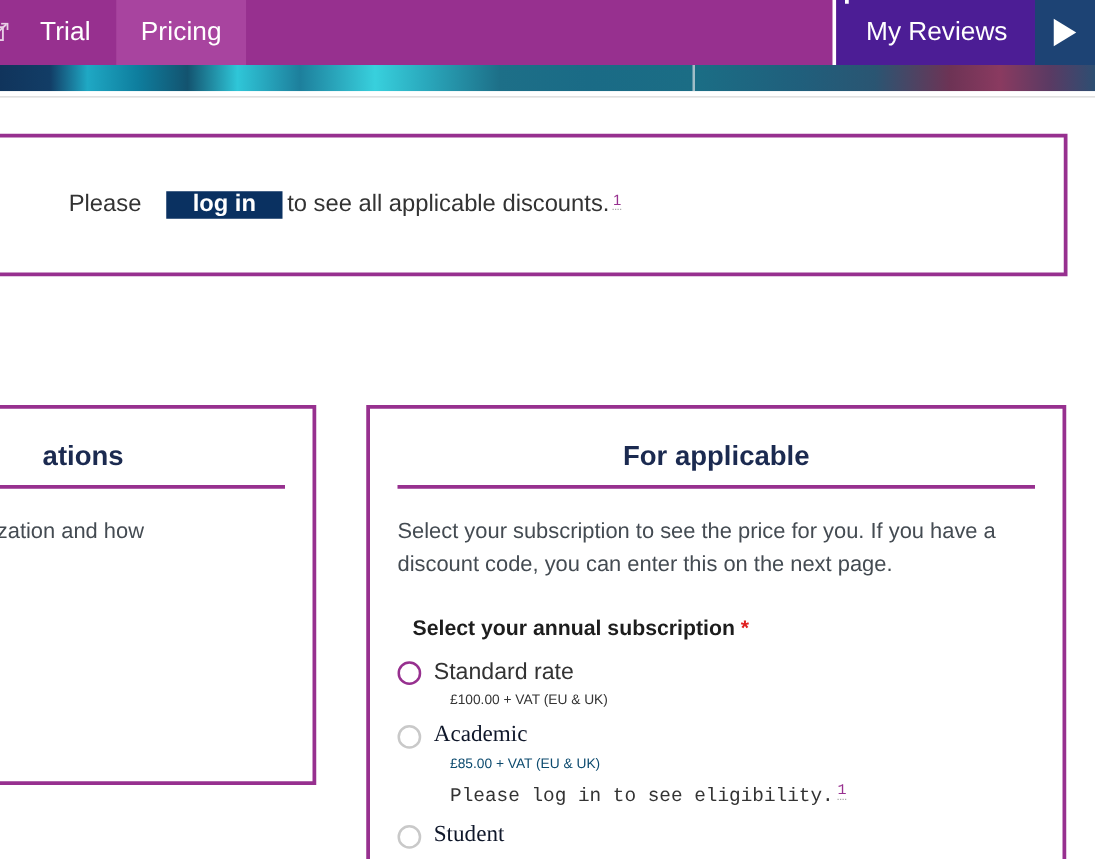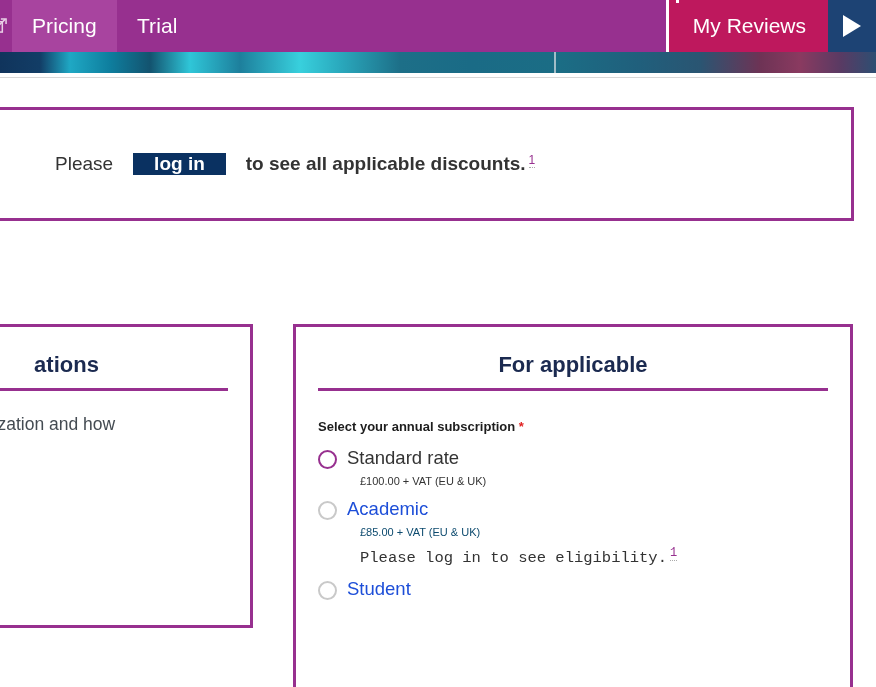--- a/index.html
+++ b/index.html
@@ -47,21 +47,21 @@
   }
   .nav-item.active { background: #a8449f; }
   .nav-spacer { flex: 1 1 auto; background: #97308f; }
   .nav-sep {
     width: 3px; background: #ffffff; height: 52px;
   }
   .nav-right {
     display: flex; align-items: stretch; height: 52px;
   }
   .my-reviews {
-    background: #be185d;
+    background: #4c1d95;
     color: #ffffff;
     font-size: 21px;
     display: flex; align-items: center;
     padding: 0 22px 0 24px;
     height: 52px;
     white-space: nowrap;
   }
   .reviews-toggle {
     background: #1d4374;
     width: 48px; height: 52px;
@@ -127,21 +127,21 @@
     background: #0a3161;
     color: #ffffff;
     font-size: 19px;
     font-weight: 700;
     padding: 0 21px;
     border: none;
     cursor: pointer;
     font-family: "Liberation Sans", sans-serif;
     line-height: 22px;
   }
-  .after-btn { margin-left: 20px; font-weight: bold; }
+  .after-btn { margin-left: 4px; }
   .fn {
     font-size: 12px;
     color: #97308f;
     vertical-align: super;
     border-bottom: 1px dotted #aaa;
     cursor: pointer;
     margin-left: 3px;
   }
 
   
@@ -174,24 +174,24 @@
   }
   .panel-body {
     font-size: 17.5px;
     color: #444b52;
     line-height: 27px;
   }
   .panel-body p { margin: 0 0 26px 0; }
 
   
   .sub-heading {
-    font-size: 13px;
+    font-size: 17px;
     font-weight: 700;
     color: #1d1d1d;
-    margin: 28px 0 12px 0;
+    margin: 28px 0 12px 12px;
   }
   .req { color: #e02020; font-weight: 700; }
   .opt-row {
     display: flex; align-items: flex-end;
     margin-top: 6px;
   }
   .radio {
     width: 19px; height: 19px;
     border-radius: 50%;
     border: 2px solid #97308f;
@@ -202,21 +202,21 @@
     cursor: pointer;
   }
   .radio.disabled {
     border-color: #c9c9c9;
     cursor: default;
   }
   .opt-label {
     font-size: 18.5px;
     color: #333333;
   }
-  .opt-label.disabled { color: #1d4ed8; }
+  .opt-label.disabled { color: #0f172a; font-family: Liberation Serif, serif; }
   .opt-detail {
     font-size: 11px;
     color: #333333;
     margin: 6px 0 0 42px;
   }
   .opt-detail.disabled { color: #0c4a6e; }
   .opt-note {
     font-size: 15.5px;
     color: #333333;
     margin: 8px 0 0 42px;
@@ -229,25 +229,25 @@
 
 <div class="navbar">
   <div class="nav-left">
     <div class="nav-icon-cell">
       <svg class="ext-link-icon" viewBox="0 0 16 16">
         <rect x="1" y="4" width="10" height="11" fill="none" stroke="#e8cfe6" stroke-width="1.6"></rect>
         <path d="M6 9 L14 1.5" stroke="#e8cfe6" stroke-width="1.6" fill="none"></path>
         <path d="M9.5 1 H15 V6.5" stroke="#e8cfe6" stroke-width="1.6" fill="none"></path>
       </svg>
     </div>
+    <div class="nav-item">
+      <span>Trial</span>
+    </div>
     <div class="nav-item active">
       <span>Pricing</span>
-    </div>
-    <div class="nav-item">
-      <span>Trial</span>
     </div>
   </div>
   <div class="nav-spacer"></div>
   <div class="nav-sep"></div>
   <div class="nav-right">
     <div class="my-reviews">
       <span>My Reviews</span>
     </div>
     <div class="reviews-toggle">
       <span class="tri"></span>
@@ -275,20 +275,23 @@
   <div class="title-rule"></div>
   <div class="panel-body">
     <p>pe of organization and how</p>
     <p>.</p>
   </div>
 </div>
 
 <div class="panel panel-ind">
   <div class="panel-title">For applicable</div>
   <div class="title-rule"></div>
+  <div class="panel-body">
+    <p>Select your subscription to see the price for you. If you have a discount code, you can enter this on the next page.</p>
+  </div>
 
   <div class="sub-heading">
     <span>Select your annual subscription</span>
     <span class="req">*</span>
   </div>
 
   <div class="opt-block">
     <div class="opt-row">
       <span class="radio"></span>
       <span class="opt-label">Standard rate</span>

